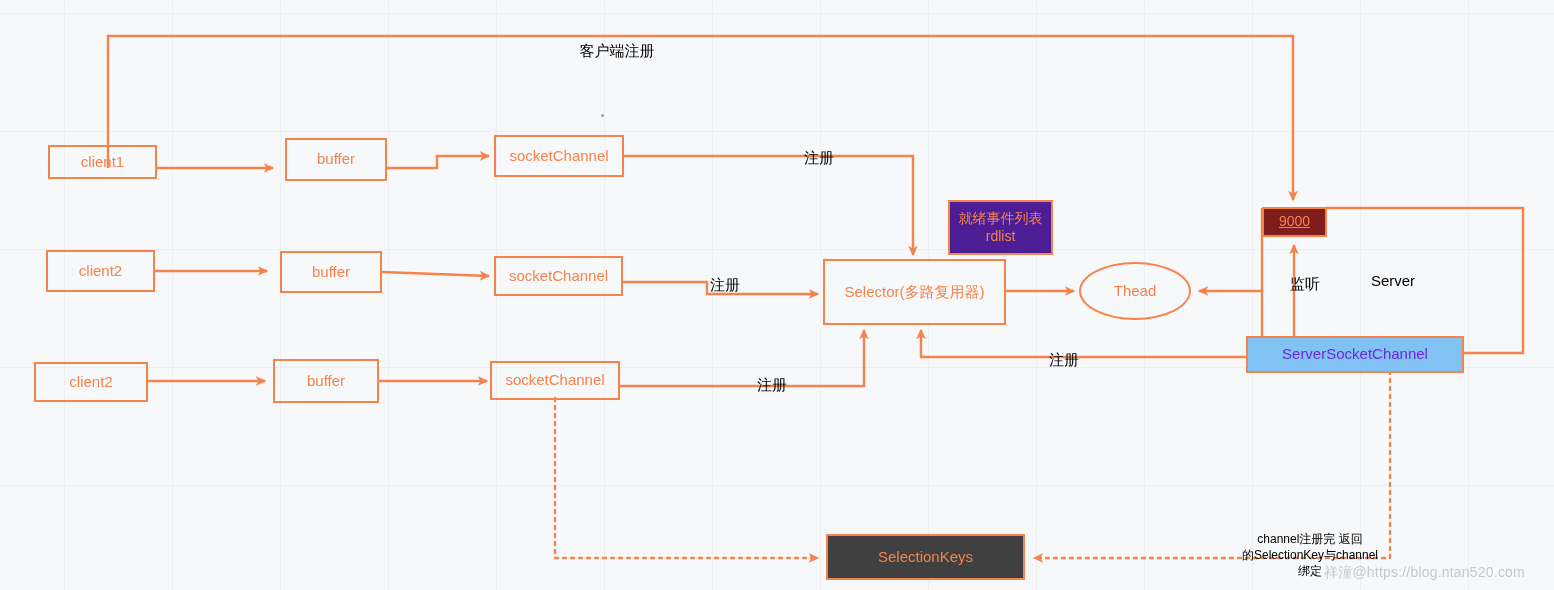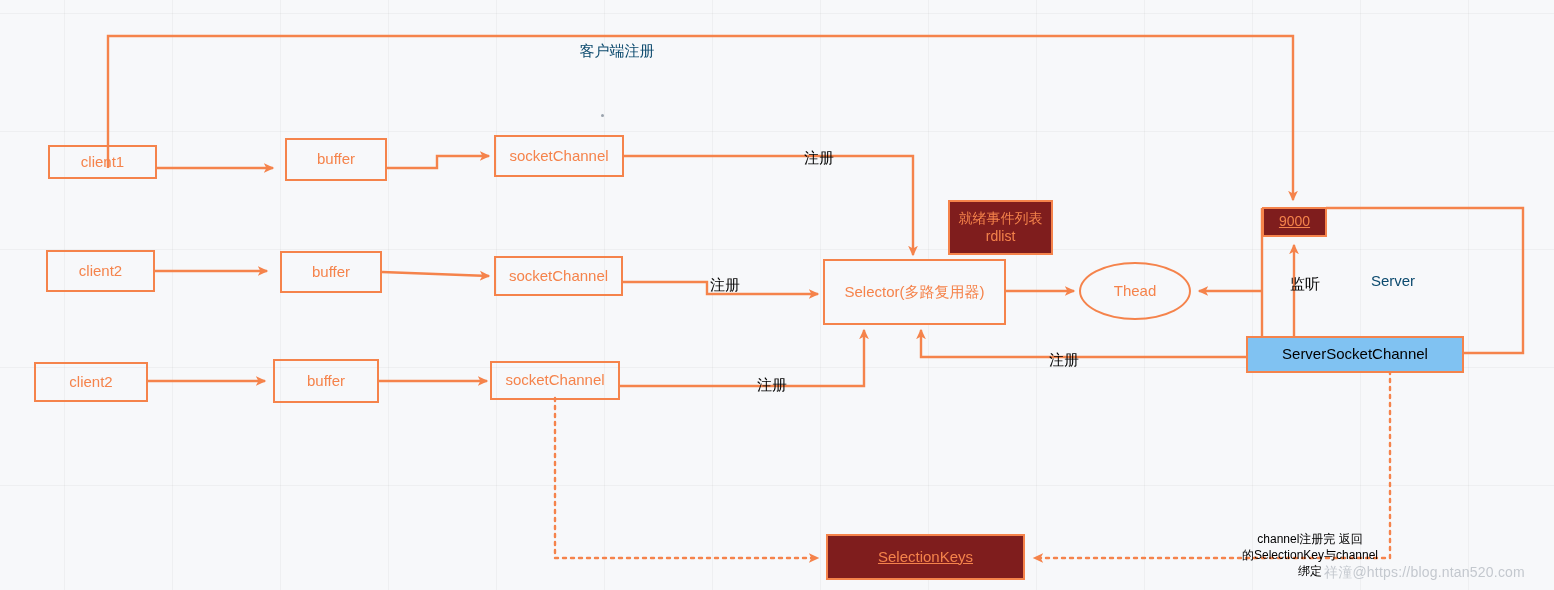--- a/index.html
+++ b/index.html
@@ -44,34 +44,34 @@
     display: flex;
     align-items: center;
     justify-content: center;
     text-align: center;
     font-size: 15px;
     line-height: 1.25;
     white-space: pre-line;
   }
   .node.filled {
     background: #80c2f2;
-    color: #000000;
+    color: #6d28d9;
     border: 2px solid #f5834b;
   }
   .node.ellipse {
     border-radius: 50%;
   }
   .label {
     position: absolute;
     font-size: 15px;
     line-height: 1.35;
     white-space: pre-line;
     text-align: center;
   }
-  .label.orange { color: #0c4a6e; }
+  .label.orange { color: #000000; }
   .label.dark { color: #000000; }
   .watermark {
     position: absolute;
     color: rgba(110,120,135,0.38);
     font-size: 14px;
     white-space: nowrap;
     letter-spacing: 0.2px;
   }
   .dot-marker {
     position: absolute;
@@ -163,42 +163,42 @@
   <div class="node" style="left:34px; top:362px; width:114px; height:40px;">
     <span>client2</span>
   </div>
   <div class="node" style="left:273px; top:359px; width:106px; height:44px;">
     <span>buffer</span>
   </div>
   <div class="node" style="left:490px; top:361px; width:130px; height:39px;">
     <span>socketChannel</span>
   </div>
 
-  <div class="node" style="left:948px; top:200px; width:105px; height:55px; font-size:14px; background:#7f1d1d;">
+  <div class="node" style="left:948px; top:200px; width:105px; height:55px; font-size:14px; background:#4c1d95;">
     <span>就绪事件列表
 rdlist</span>
   </div>
 
   <div class="node" style="left:823px; top:259px; width:183px; height:66px; background:#f7f8fa;">
     <span>Selector(多路复用器)</span>
   </div>
 
   <div class="node ellipse" style="left:1079px; top:262px; width:112px; height:58px;">
     <span>Thead</span>
   </div>
 
   <div class="node" style="left:1262px; top:207px; width:65px; height:30px; font-size:14px; background:#7f1d1d;text-decoration:underline;">
     <span>9000</span>
   </div>
 
   <div class="node filled" style="left:1246px; top:336px; width:218px; height:37px;">
     <span>ServerSocketChannel</span>
   </div>
 
-  <div class="node" style="left:826px; top:534px; width:199px; height:46px; background:#7f1d1d;text-decoration:underline;">
+  <div class="node" style="left:826px; top:534px; width:199px; height:46px; background:#404040;">
     <span>SelectionKeys</span>
   </div>
 
   <div class="label orange" style="left:567px; top:41px; width:100px;">客户端注册</div>
 
   <div class="label dark" style="left:797px; top:148px; width:44px;">注册</div>
 
   <div class="label dark" style="left:703px; top:275px; width:44px;">注册</div>
 
   <div class="label dark" style="left:750px; top:375px; width:44px;">注册</div>

